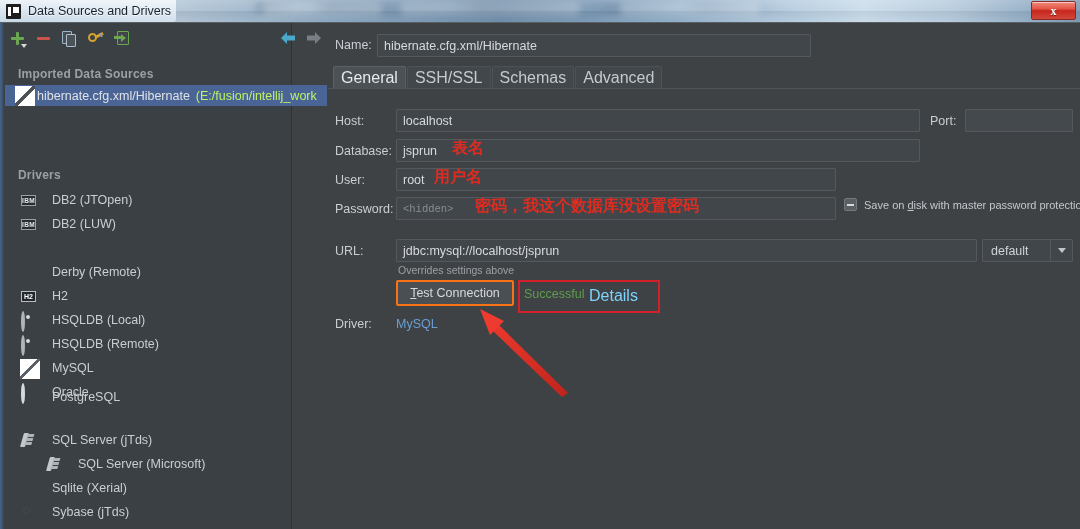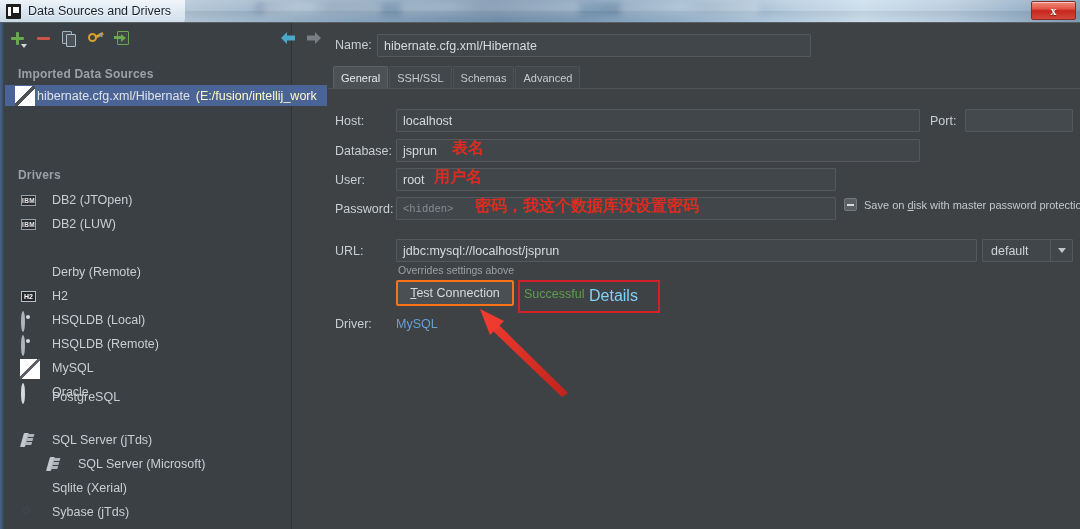--- a/index.html
+++ b/index.html
@@ -41,21 +41,21 @@
       linear-gradient(to right,
         rgba(60,80,110,0.0) 0px, rgba(60,80,110,0.55) 12px, rgba(60,80,110,0.0) 46px,
         rgba(60,80,110,0.0) 60px, rgba(60,80,110,0.5) 80px, rgba(60,80,110,0.0) 200px,
         rgba(60,80,110,0.45) 230px, rgba(60,80,110,0.0) 330px,
         rgba(60,80,110,0.4) 360px, rgba(60,80,110,0.0) 430px,
         rgba(60,80,110,0.35) 455px, rgba(60,80,110,0.0) 540px);
     filter: blur(2px);
   }
   .title-chip {
     position: absolute; left: 0; top: 0; height: 22px;
-    padding: 0 14px 0 6px;
+    padding: 0 5px 0 6px;
     display: flex; align-items: center; gap: 7px;
     background: linear-gradient(to bottom, rgba(244,248,252,0.92), rgba(214,228,240,0.88));
     border-bottom-right-radius: 3px;
   }
   .ij-logo {
     width: 15px; height: 15px; background: #1d1d1d;
     position: relative; border-radius: 1px; flex: 0 0 auto;
   }
   .ij-logo:before {
     content: ""; position: absolute; left: 2px; top: 3px;
@@ -172,21 +172,21 @@
     position: absolute; left: 18px; font-size: 12px; color: #9aa0a6;
     font-weight: bold; letter-spacing: 0.2px;
   }
   .ds-row {
     position: absolute; left: 5px; width: 322px; height: 21px;
     display: flex; align-items: center; gap: 6px;
     padding-left: 11px; cursor: pointer; overflow: hidden;
   }
   .ds-row.selected { background: #4a6496; }
   .ds-name { font-size: 12.5px; color: #dfe2e5; white-space: nowrap; }
-  .ds-path { font-size: 12.5px; color: #fef9c3; white-space: nowrap; }
+  .ds-path { font-size: 12.5px; color: #bef264; white-space: nowrap; }
 
   .driver-row {
     position: absolute; left: 5px; width: 322px; height: 24px;
     display: flex; align-items: center; gap: 16px;
     padding-left: 16px; cursor: pointer;
   }
   .driver-label { font-size: 12.5px; color: #c9ced3; white-space: nowrap; }
   .dicon { width: 15px; height: 15px; flex: 0 0 auto; position: relative; }
 
   
@@ -300,21 +300,21 @@
   }
   .txt.empty { background: #44494d; }
 
   .tabs {
     position: absolute; left: 5px; top: 43px; height: 22px;
     display: flex; align-items: flex-end;
   }
   .tab {
     height: 22px; padding: 0 7px;
     display: flex; align-items: center;
-    font-size: 11px; color: #c5cacf;
+    font-size: 16px; color: #c5cacf;
     background: #42474b;
     border: 1px solid #4d5256; border-bottom: none;
     border-radius: 2px 2px 0 0;
     margin-right: 1px; cursor: pointer;
     white-space: nowrap;
   }
   .tab.active {
     background: #4c5156; color: #e6e9ec;
     border-color: #5b6165;
   }

